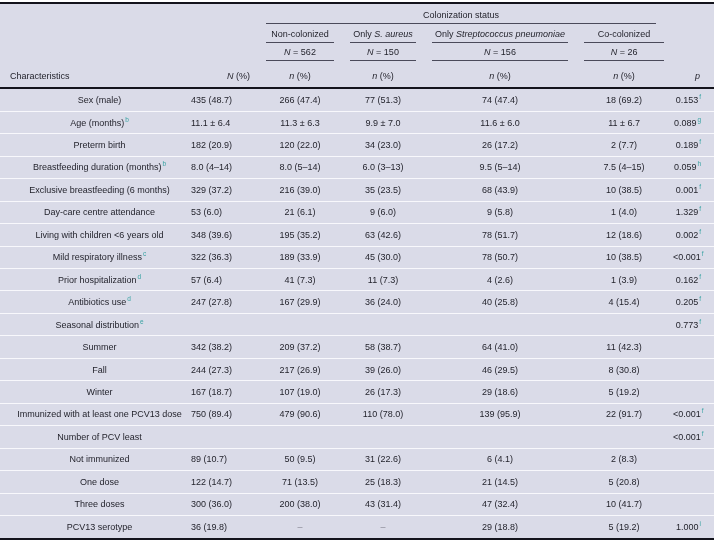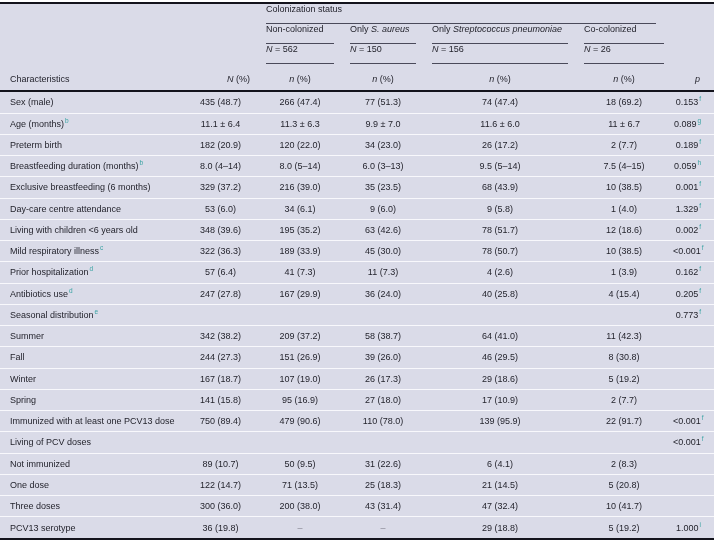--- a/index.html
+++ b/index.html
@@ -22,36 +22,36 @@
   }
   th { font-weight: normal; }
   
   tr.h1 { height: 21px; }
   tr.h2 { height: 19px; }
   tr.h3 { height: 18px; }
   tr.h4 { height: 27px; }
   th.hg, th.hspan { vertical-align: bottom; padding: 0; }
   .rule {
     border-bottom: 1px solid var(--rule);
-    padding-bottom: 9px;
+    padding-bottom: 3px;
     margin: 0 8px;
-    text-align: left;
+    text-align: center;
     white-space: nowrap;
   }
   .spanline { margin: 0 16px 0 8px; }
   tr.h4 th { border-bottom: 2px solid var(--border_dark); vertical-align: bottom; padding-bottom: 6px; }
   .hchar { text-align: left; padding-left: 10px; }
   .htotal { text-align: right; padding-right: 8px; }
   .hsub { text-align: center; }
   .hp { text-align: right; padding-right: 14px; }
   
   tbody td { border-bottom: 1.5px solid var(--separator); white-space: nowrap; overflow: hidden; }
   tbody tr:last-child td { border-bottom: none; }
-  .c-label { text-align: left; padding-left: 10px; }
-  .c-total { text-align: center; padding-right: 8px; }
+  .c-label { text-align: center; padding-left: 10px; }
+  .c-total { text-align: left; padding-right: 8px; }
   .c-g { text-align: center; }
   .c-p { text-align: right; padding-right: 13px; }
   .dash { color: var(--dash); }
   sup.tsup {
     color: var(--sup_teal);
     font-size: 6.5px;
     vertical-align: super;
     line-height: 0;
     margin-left: 1px;
   }
@@ -163,21 +163,21 @@
           <td class="c-total">329 (37.2)</td>
           <td class="c-g">216 (39.0)</td>
           <td class="c-g">35 (23.5)</td>
           <td class="c-g">68 (43.9)</td>
           <td class="c-g">10 (38.5)</td>
           <td class="c-p"><span>0.001</span><sup class="tsup">f</sup></td>
         </tr>
         <tr>
           <td class="c-label"><span>Day-care centre attendance</span></td>
           <td class="c-total">53 (6.0)</td>
-          <td class="c-g">34 (6.1)</td>
+          <td class="c-g">21 (6.1)</td>
           <td class="c-g">9 (6.0)</td>
           <td class="c-g">9 (5.8)</td>
           <td class="c-g">1 (4.0)</td>
           <td class="c-p"><span>1.329</span><sup class="tsup">f</sup></td>
         </tr>
         <tr>
           <td class="c-label"><span>Living with children &lt;6 years old</span></td>
           <td class="c-total">348 (39.6)</td>
           <td class="c-g">195 (35.2)</td>
           <td class="c-g">63 (42.6)</td>
@@ -226,55 +226,46 @@
           <td class="c-total">342 (38.2)</td>
           <td class="c-g">209 (37.2)</td>
           <td class="c-g">58 (38.7)</td>
           <td class="c-g">64 (41.0)</td>
           <td class="c-g">11 (42.3)</td>
           <td class="c-p"><span></span></td>
         </tr>
         <tr>
           <td class="c-label"><span>Fall</span></td>
           <td class="c-total">244 (27.3)</td>
-          <td class="c-g">151 (26.9)</td>
+          <td class="c-g">217 (26.9)</td>
           <td class="c-g">39 (26.0)</td>
           <td class="c-g">46 (29.5)</td>
           <td class="c-g">8 (30.8)</td>
           <td class="c-p"><span></span></td>
         </tr>
         <tr>
           <td class="c-label"><span>Winter</span></td>
           <td class="c-total">167 (18.7)</td>
           <td class="c-g">107 (19.0)</td>
           <td class="c-g">26 (17.3)</td>
           <td class="c-g">29 (18.6)</td>
           <td class="c-g">5 (19.2)</td>
-          <td class="c-p"><span></span></td>
-        </tr>
-        <tr>
-          <td class="c-label"><span>Spring</span></td>
-          <td class="c-total">141 (15.8)</td>
-          <td class="c-g">95 (16.9)</td>
-          <td class="c-g">27 (18.0)</td>
-          <td class="c-g">17 (10.9)</td>
-          <td class="c-g">2 (7.7)</td>
           <td class="c-p"><span></span></td>
         </tr>
         <tr>
           <td class="c-label"><span>Immunized with at least one PCV13 dose</span></td>
           <td class="c-total">750 (89.4)</td>
           <td class="c-g">479 (90.6)</td>
           <td class="c-g">110 (78.0)</td>
           <td class="c-g">139 (95.9)</td>
           <td class="c-g">22 (91.7)</td>
           <td class="c-p"><span>&lt;0.001</span><sup class="tsup">f</sup></td>
         </tr>
         <tr>
-          <td class="c-label"><span>Living of PCV doses</span></td>
+          <td class="c-label"><span>Number of PCV least</span></td>
           <td class="c-total"></td>
           <td class="c-g"></td>
           <td class="c-g"></td>
           <td class="c-g"></td>
           <td class="c-g"></td>
           <td class="c-p"><span>&lt;0.001</span><sup class="tsup">f</sup></td>
         </tr>
         <tr>
           <td class="c-label"><span>Not immunized</span></td>
           <td class="c-total">89 (10.7)</td>

